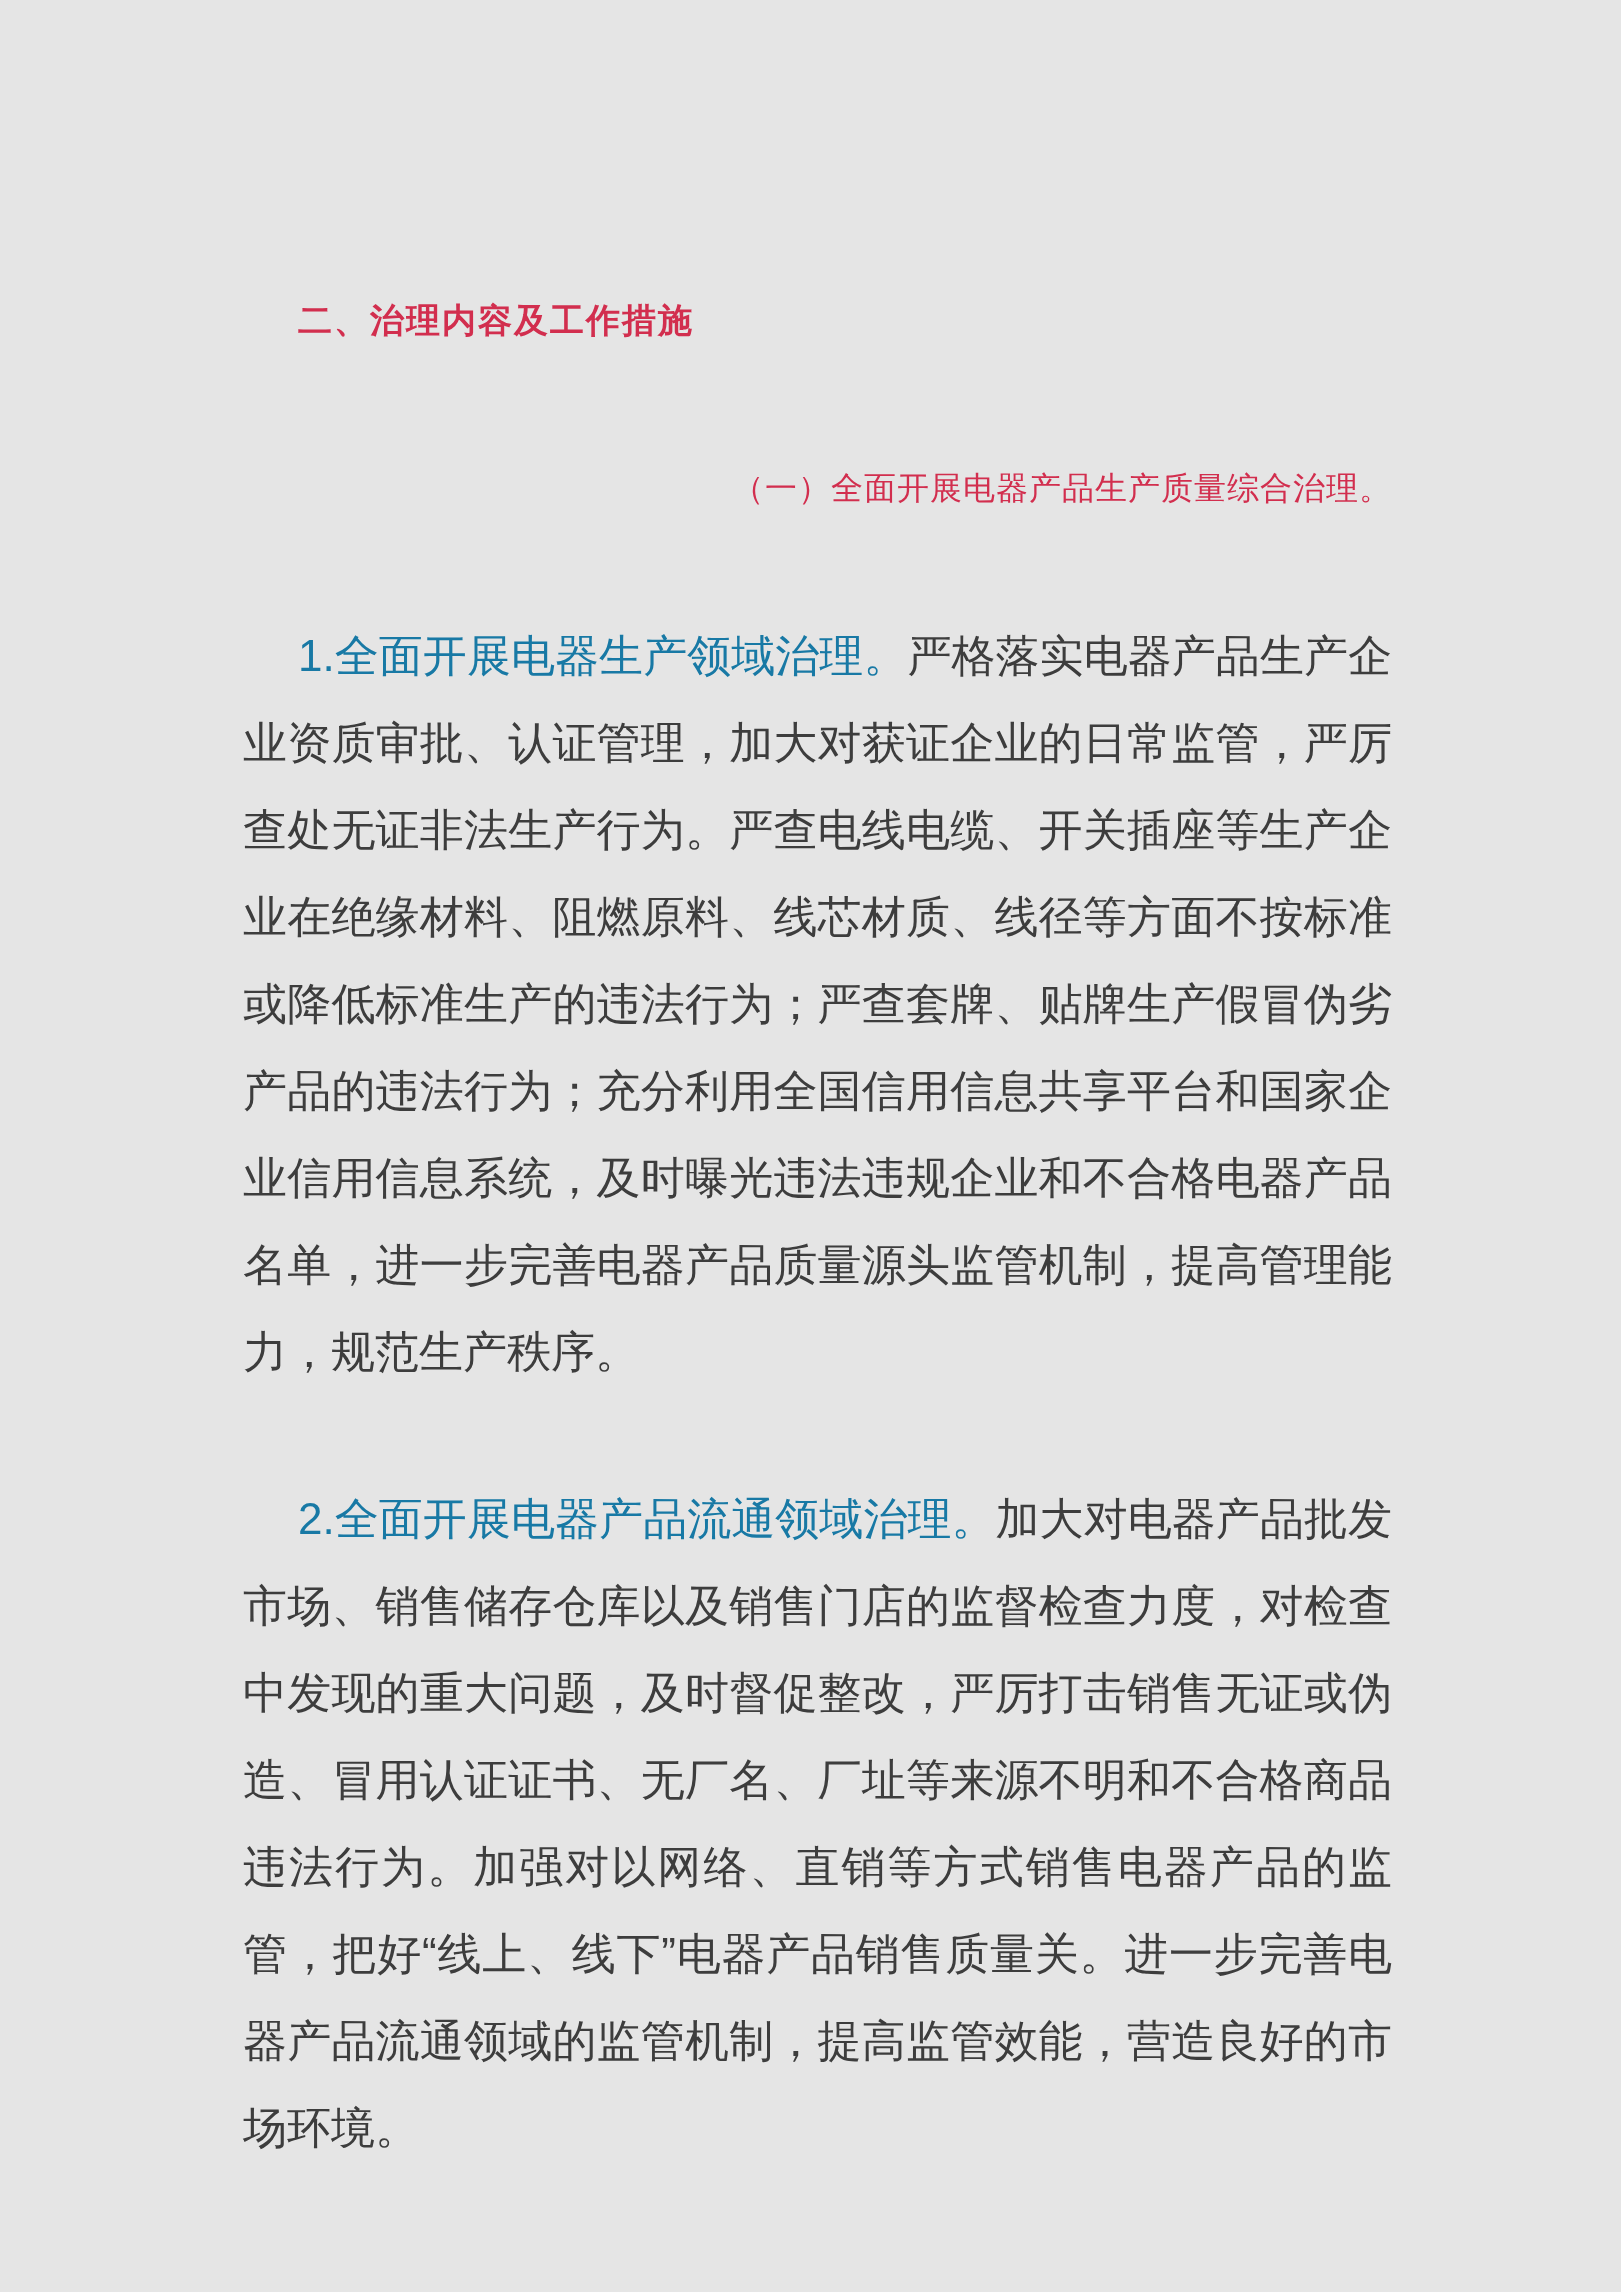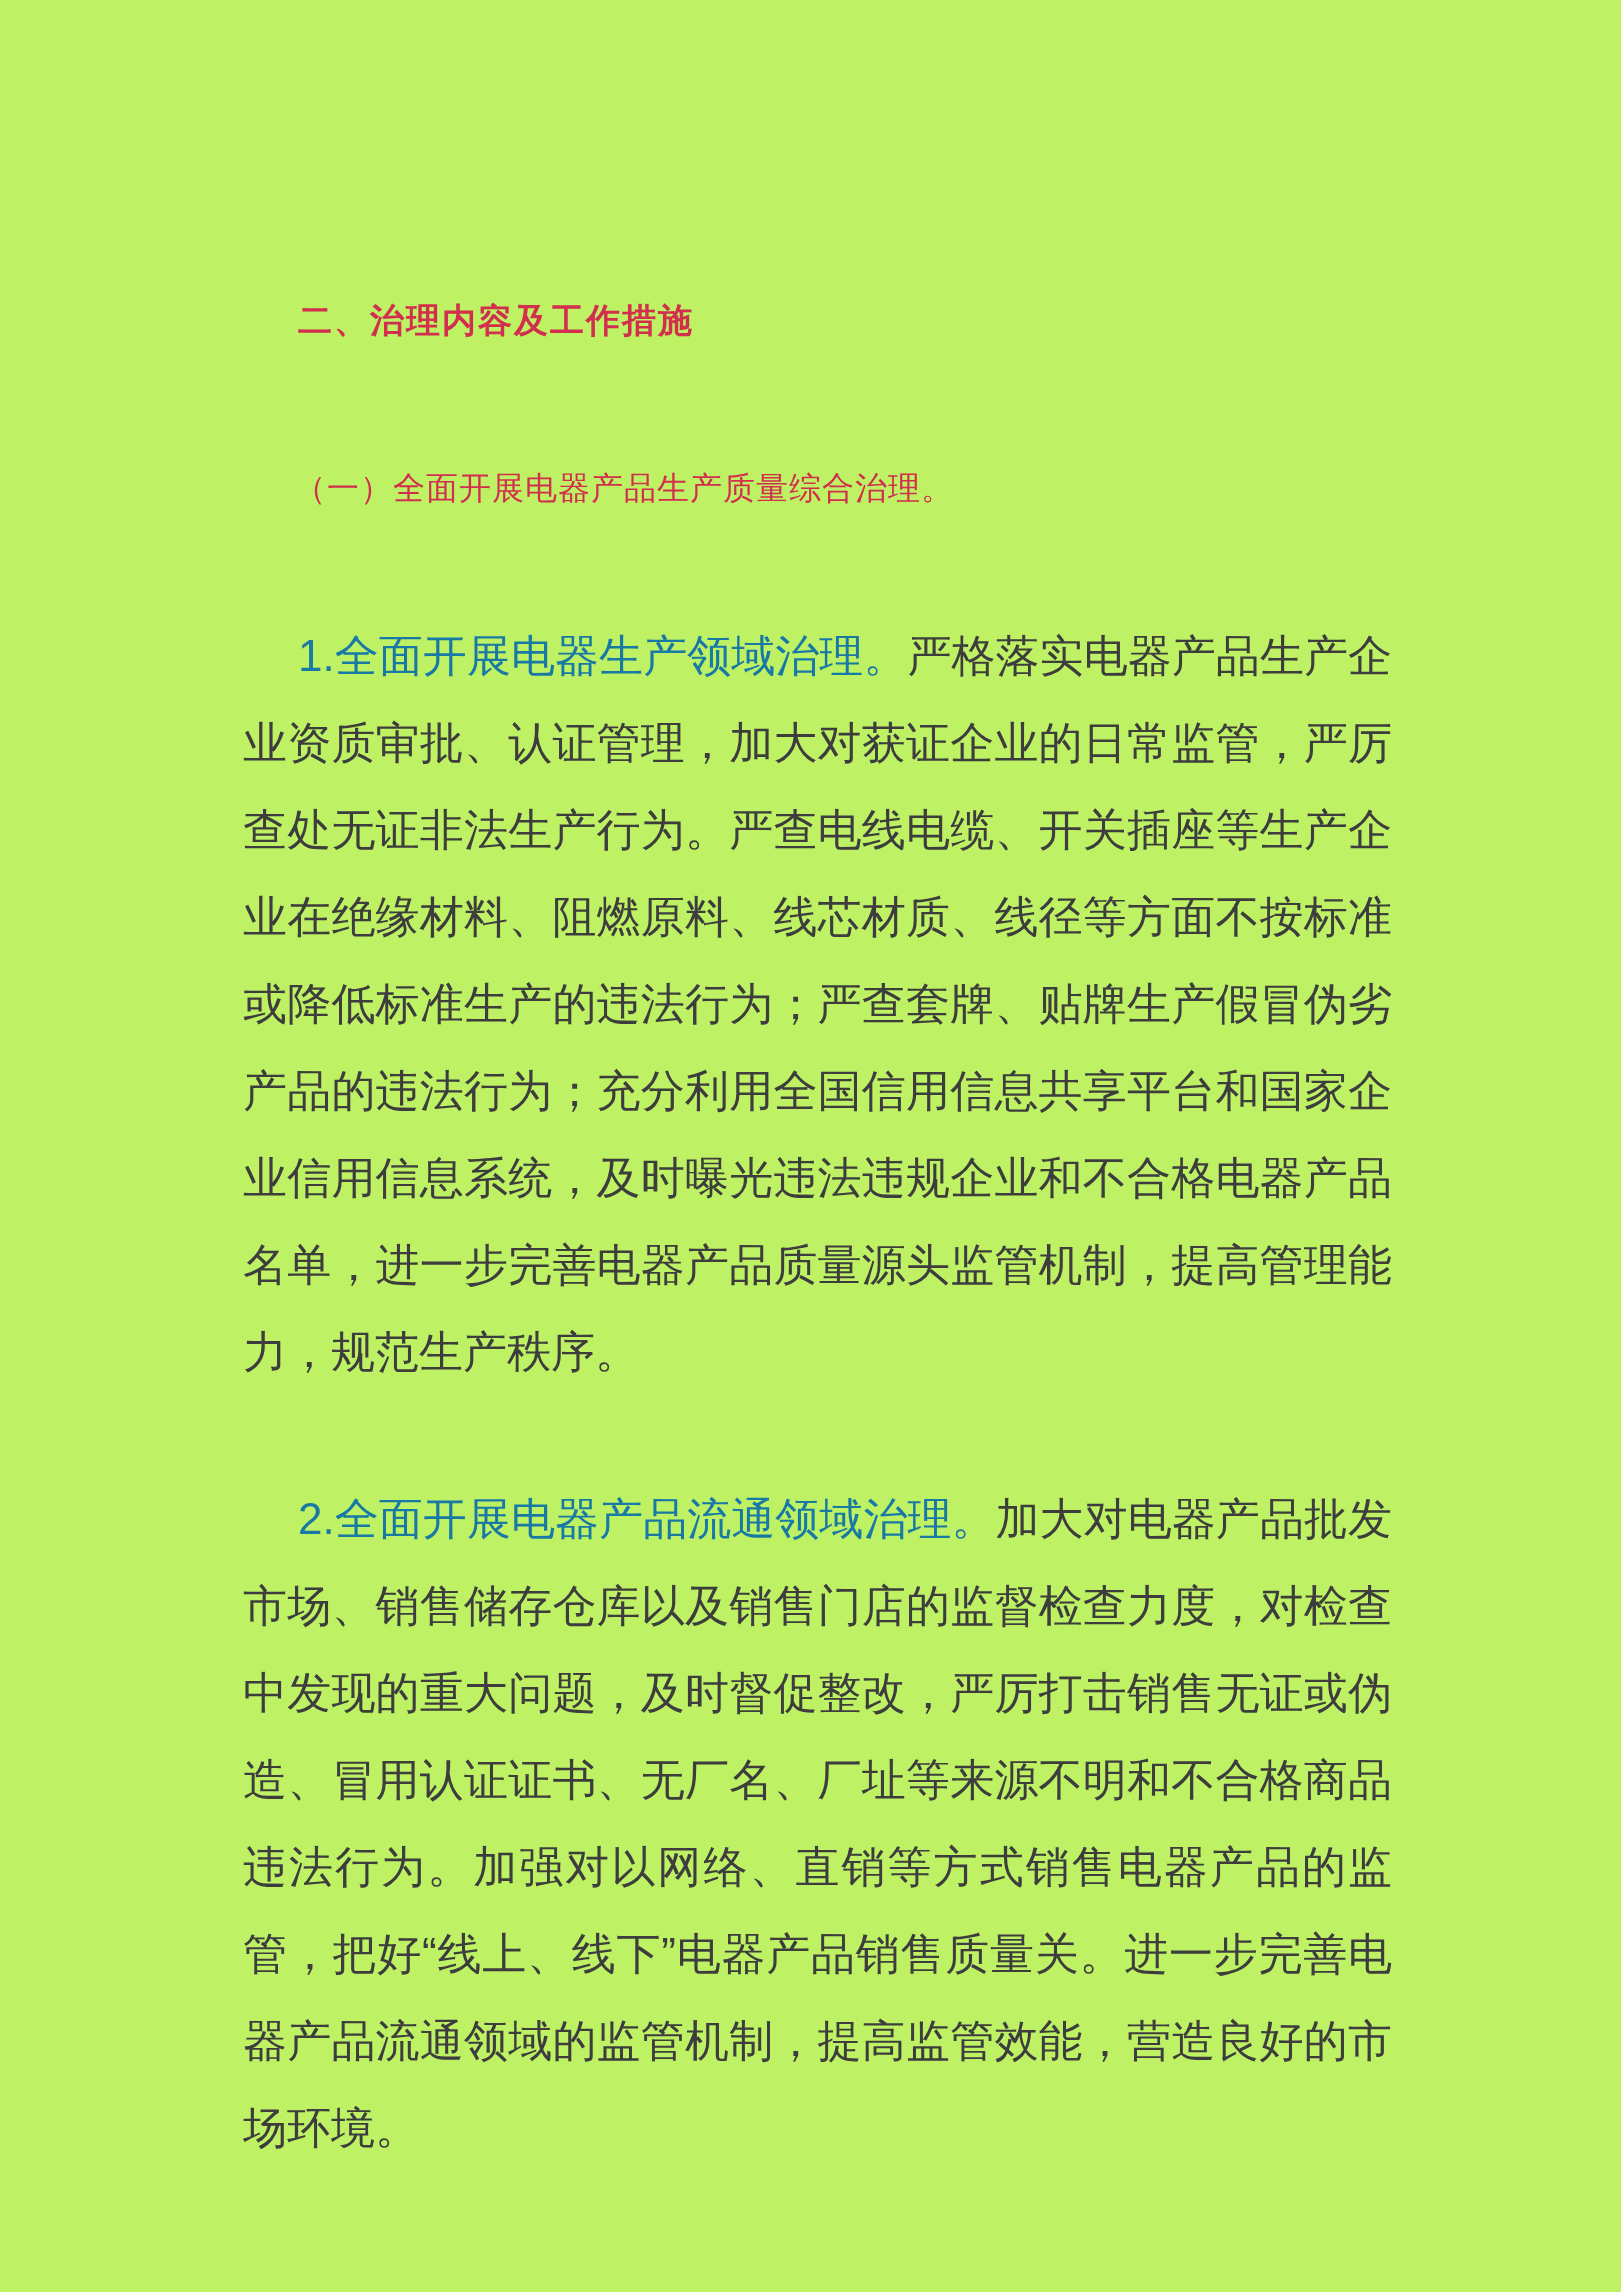--- a/index.html
+++ b/index.html
@@ -6,40 +6,41 @@
   html, body {
     width: 1621px;
     height: 2293px;
     background: #ffffff;
     font-family: "Liberation Sans", "DejaVu Sans", sans-serif;
   }
   .page {
     position: relative;
     width: 1621px;
     height: 2293px;
-    background: #bef264;
+    background: #e5e5e5;
     padding: 276px 229px 0 243px;
     overflow: hidden;
   }
   .section-title {
     font-size: 34px;
     line-height: 89px;
     font-weight: bold;
     color: var(--section-title-red, #d22e4e);
     padding-left: 55px;
     letter-spacing: 2px;
   }
   .sub-heading {
     font-size: 32px;
     line-height: 87px;
     font-weight: normal;
     color: var(--subsection-heading-red, #d22e4e);
     padding-left: 51px;
     margin-top: 80px;
     letter-spacing: 1px;
+    text-align: right;
   }
   .para {
     font-size: 44px;
     line-height: 87px;
     color: var(--body-text-gray, #3d3d3d);
     text-align: justify;
     text-indent: 55px;
     margin-top: 80px;
   }
   .para .lead {

